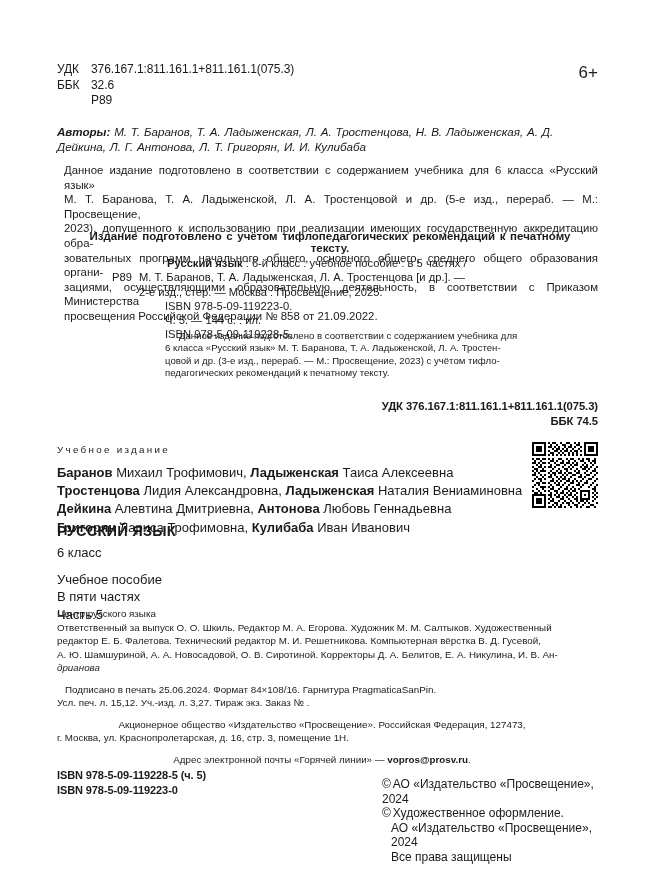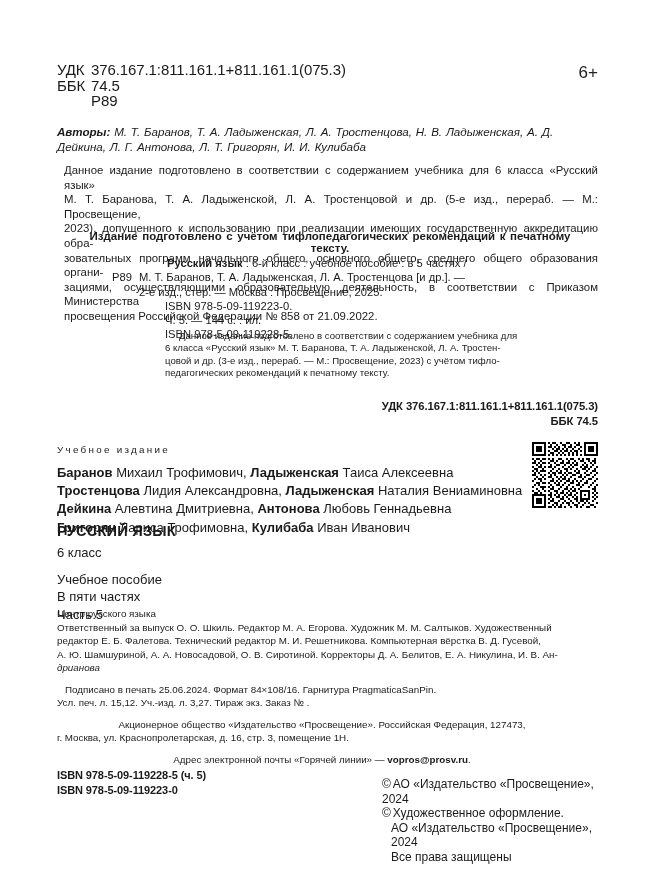--- a/index.html
+++ b/index.html
@@ -23,21 +23,21 @@
     overflow: hidden;
   }
   .bold { font-weight: bold; }
   .ital { font-style: italic; }
 
   
   .udk-block {
     position: absolute;
     left: 57px;
     top: 62px;
-    font-size: 15px;
+    font-size: 12px;
     line-height: 15.5px;
     letter-spacing: -0.1px;
   }
   .udk-row { display: flex; }
   .udk-key { width: 34px; flex: 0 0 34px; }
   .udk-val { white-space: nowrap; }
   .udk-r89 { padding-left: 34px; }
 
   .age-mark {
     position: absolute;
@@ -209,21 +209,21 @@
 
 <div class="page">
 
   <div class="udk-block">
     <div class="udk-row">
       <span class="udk-key">УДК</span>
       <span class="udk-val">376.167.1:811.161.1+811.161.1(075.3)</span>
     </div>
     <div class="udk-row">
       <span class="udk-key">ББК</span>
-      <span class="udk-val">74.5</span>
+      <span class="udk-val">32.6</span>
     </div>
     <div class="udk-r89">Р89</div>
   </div>
 
   <div class="age-mark">6+</div>
 
   <div class="authors">
     <span class="bold">Авторы:</span>
     <span>М. Т. Баранов, Т. А. Ладыженская, Л. А. Тростенцова, Н. В. Ладыженская, А. Д. Дейкина, Л. Г. Антонова, Л. Т. Григорян, И. И. Кулибаба</span>
   </div>

